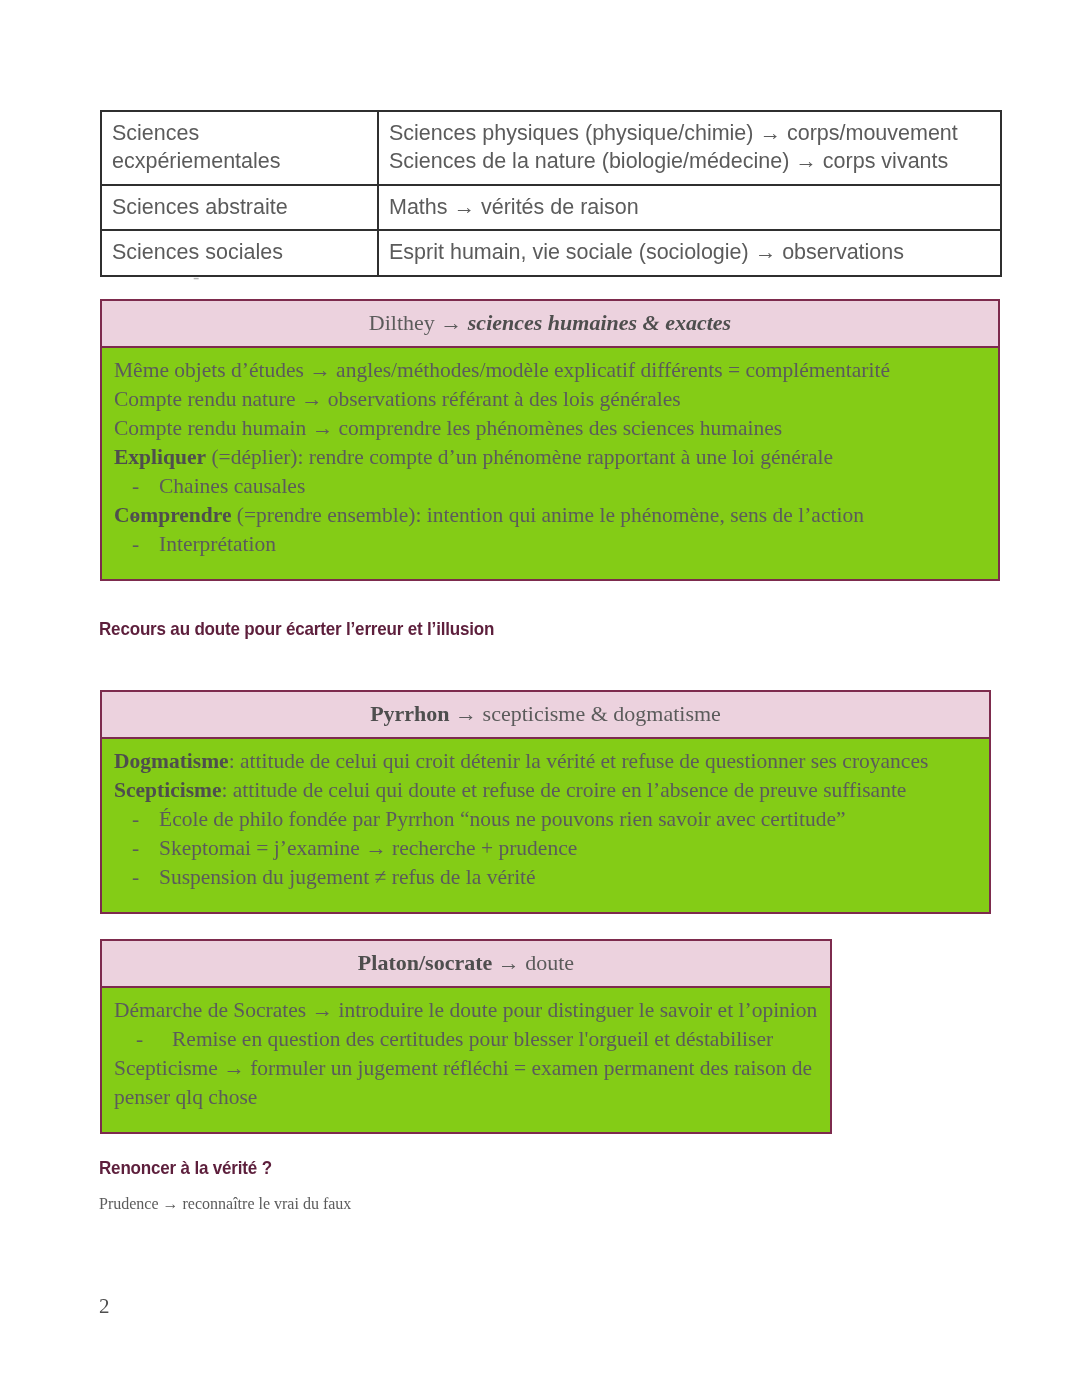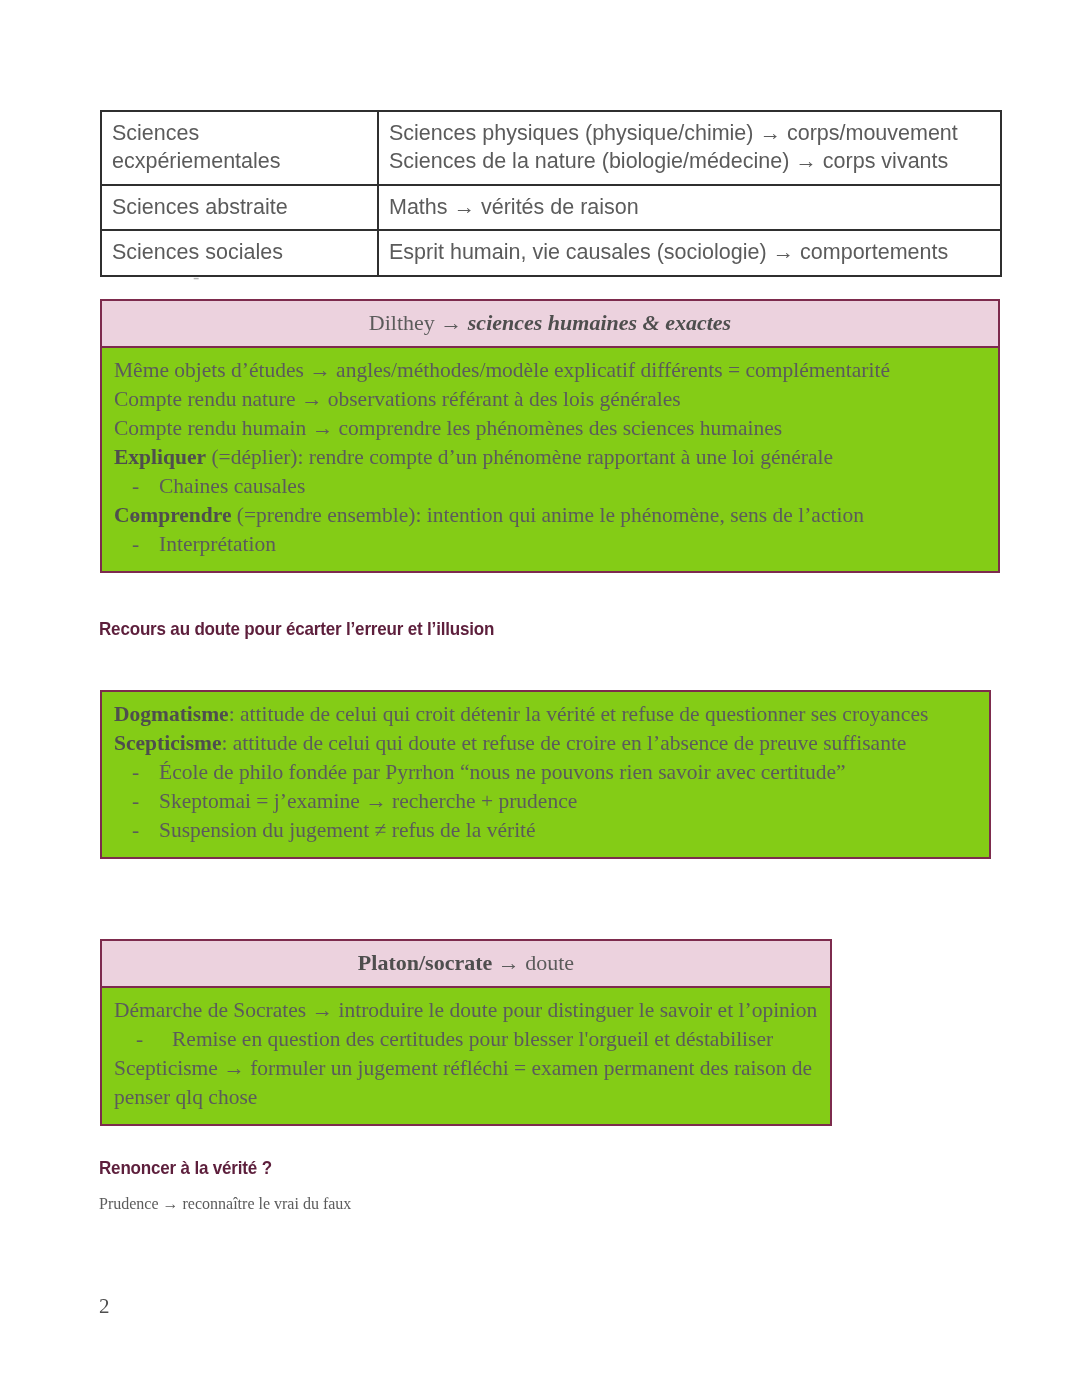--- a/index.html
+++ b/index.html
@@ -51,21 +51,21 @@
   .card-head {
     background: #ecd2de;
     border-bottom: 2px solid #7d2b4d;
     text-align: center;
     font-size: 22px;
     color: #5b5b5b;
     padding: 9px 4px 10px 4px;
     line-height: 1.2;
   }
   .card-body {
-    padding: 8px 12px 12px 12px;
+    padding: 8px 12px 20px 12px;
     font-size: 21.5px;
     line-height: 1.345;
     color: #5b5b5b;
   }
   .card-body .ln { white-space: nowrap; }
   .card-body .wrapln { white-space: normal; }
 
   b.hd { font-weight: bold; color: #4e4e4e; }
   i.bi { font-weight: bold; font-style: italic; color: #4e4e4e; }
 
@@ -135,21 +135,21 @@
       </tr>
       <tr>
         <td>Sciences abstraite</td>
         <td>
           <div>Maths → vérités de raison</div>
         </td>
       </tr>
       <tr>
         <td>Sciences sociales</td>
         <td>
-          <div>Esprit humain, vie causales (sociologie) → comportements</div>
+          <div>Esprit humain, vie sociale (sociologie) → observations</div>
         </td>
       </tr>
     </tbody>
   </table>
 
   <div class="stray-dash" style="left:193px; top:266px;">-</div>
 
   <div class="card" style="left:100px; top:299px; width:900px;">
     <div class="card-head">
       <span>Dilthey → </span><i class="bi">sciences humaines &amp; exactes</i>
@@ -174,20 +174,23 @@
       <div class="bullet">
         <span class="dash">-</span>
         <span>Interprétation</span>
       </div>
     </div>
   </div>
 
   <div class="sec-head" style="left:99px; top:618px;">Recours au doute pour écarter l’erreur et l’illusion</div>
 
   <div class="card" style="left:100px; top:690px; width:891px;">
+    <div class="card-head">
+      <b class="hd">Pyrrhon</b><span> → scepticisme &amp; dogmatisme</span>
+    </div>
     <div class="card-body">
       <div class="wrapln">
         <b class="hd">Dogmatisme</b><span>: attitude de celui qui croit détenir la vérité et refuse de questionner ses croyances</span>
       </div>
       <div class="ln">
         <b class="hd">Scepticisme</b><span>: attitude de celui qui doute et refuse de croire en l’absence de preuve suffisante</span>
       </div>
       <div class="bullet">
         <span class="dash">-</span>
         <span>École de philo fondée par Pyrrhon “nous ne pouvons rien savoir avec certitude”</span>

